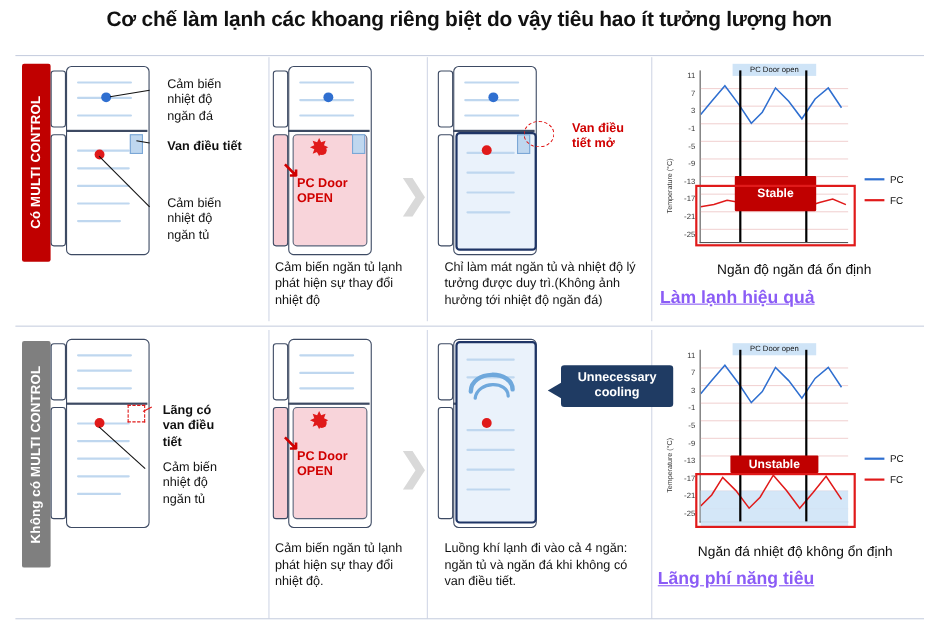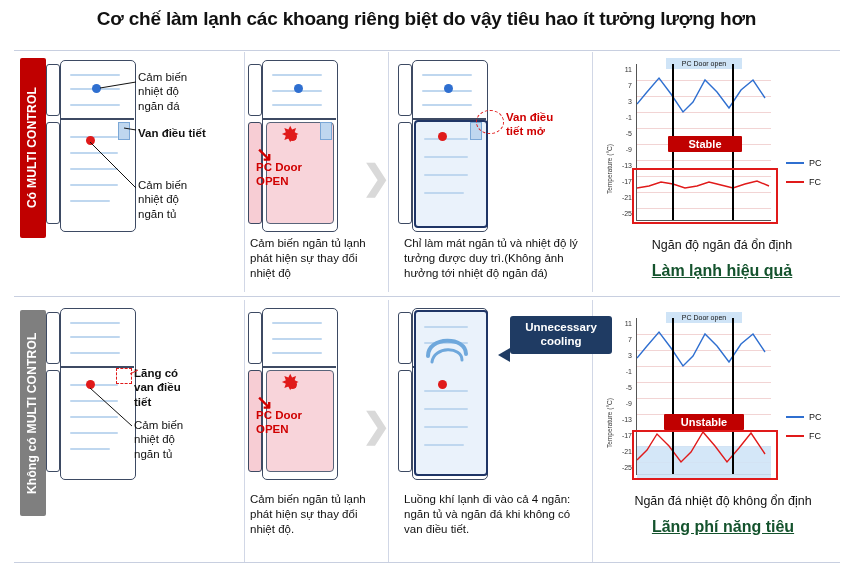--- a/index.html
+++ b/index.html
@@ -39,21 +39,21 @@
   .fr-shelf{position:absolute;background:#bfd7ef;height:2px;border-radius:1px;}
   .fr-door{
     position:absolute;width:12px;border:1.4px solid #3d4a63;border-radius:3px;background:#fff;
   }
   .dot{position:absolute;width:9px;height:9px;border-radius:50%;}
   .dot.blue{background:#2f6fd0;}
   .dot.red{background:#e01a1a;}
   .valve{position:absolute;width:10px;height:16px;background:#bfd7ef;border:1px solid #7ba7d6;}
 
   
-  .ctext{position:absolute;font-size:11.5px;line-height:1.25;color:#111;}
+  .ctext{position:absolute;font-size:11.5px;line-height:1.25;color:#111;margin-left:14px;}
   .ctext.b{font-weight:700;}
   .ctext.red{color:#d00000;font-weight:700;}
 
   
   .pinkfill{
     position:absolute;background:#f7cdd4;border:1.6px solid #3d4a63;border-radius:4px;opacity:.85;
   }
   .bluefill{
     position:absolute;background:#eaf2fb;border:2.2px solid #1f3566;border-radius:4px;
   }
@@ -90,22 +90,22 @@
     position:absolute;background:#c00000;color:#fff;font-size:11px;font-weight:700;
     display:flex;align-items:center;justify-content:center;border-radius:1px;
   }
   .redbox{position:absolute;border:2px solid #e01a1a;}
   .legend{position:absolute;font-size:9px;color:#111;}
   .legend .li{display:flex;align-items:center;margin-bottom:9px;}
   .legend .sw{width:18px;height:2px;margin-right:5px;display:inline-block;}
 
   .sub{position:absolute;font-size:12.5px;color:#111;text-align:center;}
   .concl{
-    position:absolute;font-size:16px;font-weight:700;color:#14532d;
-    text-decoration:underline;text-align:center;
+    position:absolute;font-size:16px;font-weight:700;color:#8b5cf6;
+    text-decoration:underline;
   }
   .unnec{
     position:absolute;background:#1f3b63;color:#fff;font-size:11.5px;font-weight:600;
     padding:5px 8px;border-radius:3px;line-height:1.2;text-align:center;
   }
   .unnec-tail{
     position:absolute;width:0;height:0;border-top:7px solid transparent;
     border-bottom:7px solid transparent;border-right:12px solid #1f3b63;
   }
 </style>
@@ -223,21 +223,21 @@
     <div class="gridline" style="top:128px;"></div>
     <div class="gridline" style="top:144px;"></div>
     <svg width="134" height="156" style="position:absolute;left:0;top:0;">
       <polyline points="0,40 10,28 22,14 34,30 46,48 56,38 68,16 80,28 92,44 104,26 116,16 128,34" fill="none" stroke="#2f6fd0" stroke-width="1.4"></polyline>
       <polyline points="0,124 12,122 24,118 36,120 48,124 60,122 72,118 84,121 96,124 108,120 120,117 132,122" fill="none" stroke="#e01a1a" stroke-width="1.4"></polyline>
     </svg>
   </div>
   <div class="pcdoor" style="left:60px;top:0px;width:76px;height:11px;">PC Door open</div>
   <div class="vline" style="left:66px;top:6px;height:156px;"></div>
   <div class="vline" style="left:126px;top:6px;height:156px;"></div>
-  <div class="tagbox" style="left:62px;top:78px;width:74px;height:16px;">Stable</div>
+  <div class="tagbox" style="left:62px;top:102px;width:74px;height:32px;">Stable</div>
   <div class="redbox" style="left:26px;top:110px;width:142px;height:52px;"></div>
 
   <div class="legend" style="left:180px;top:100px;">
     <div class="li">
       <span class="sw" style="background:#2f6fd0;"></span>
       <span>PC</span>
     </div>
     <div class="li">
       <span class="sw" style="background:#e01a1a;"></span>
       <span>FC</span>
@@ -306,21 +306,21 @@
   <div class="fr-shelf" style="left:12px;top:118px;width:44px;"></div>
   <div class="fr-shelf" style="left:12px;top:136px;width:40px;"></div>
   <div class="fr-door" style="left:-14px;top:4px;height:50px;"></div>
   <div class="fr-door" style="left:-14px;top:62px;height:100px;"></div>
   <div class="dot red" style="left:26px;top:72px;"></div>
   <svg width="74" height="60" style="position:absolute;left:6px;top:14px;">
     <path d="M10 34 C10 14, 48 14, 48 32" fill="none" stroke="#6fa8dc" stroke-width="4" stroke-linecap="round"></path>
     <path d="M14 40 C16 24, 44 24, 44 38" fill="none" stroke="#6fa8dc" stroke-width="3" stroke-linecap="round"></path>
   </svg>
 </div>
-<div class="unnec" style="left:510px;top:316px;width:86px;white-space:pre-line;text-align:center;">Unnecessary
+<div class="unnec" style="left:510px;top:332px;width:86px;white-space:pre-line;text-align:center;">Unnecessary
 cooling</div>
 <div class="unnec-tail" style="left:498px;top:348px;"></div>
 <div class="cap" style="left:404px;top:492px;width:176px;">Luồng khí lạnh đi vào cả 4 ngăn: ngăn tủ và ngăn đá khi không có van điều tiết.</div>
 
 <div class="chart" style="left:606px;top:312px;width:232px;height:180px;">
   <div class="chart-axisname" style="left:0px;top:44px;height:92px;">Temperature (°C)</div>
   <div class="ytick" style="left:10px;top:8px;">11</div>
   <div class="ytick" style="left:10px;top:24px;">7</div>
   <div class="ytick" style="left:10px;top:40px;">3</div>
   <div class="ytick" style="left:10px;top:56px;">-1</div>

